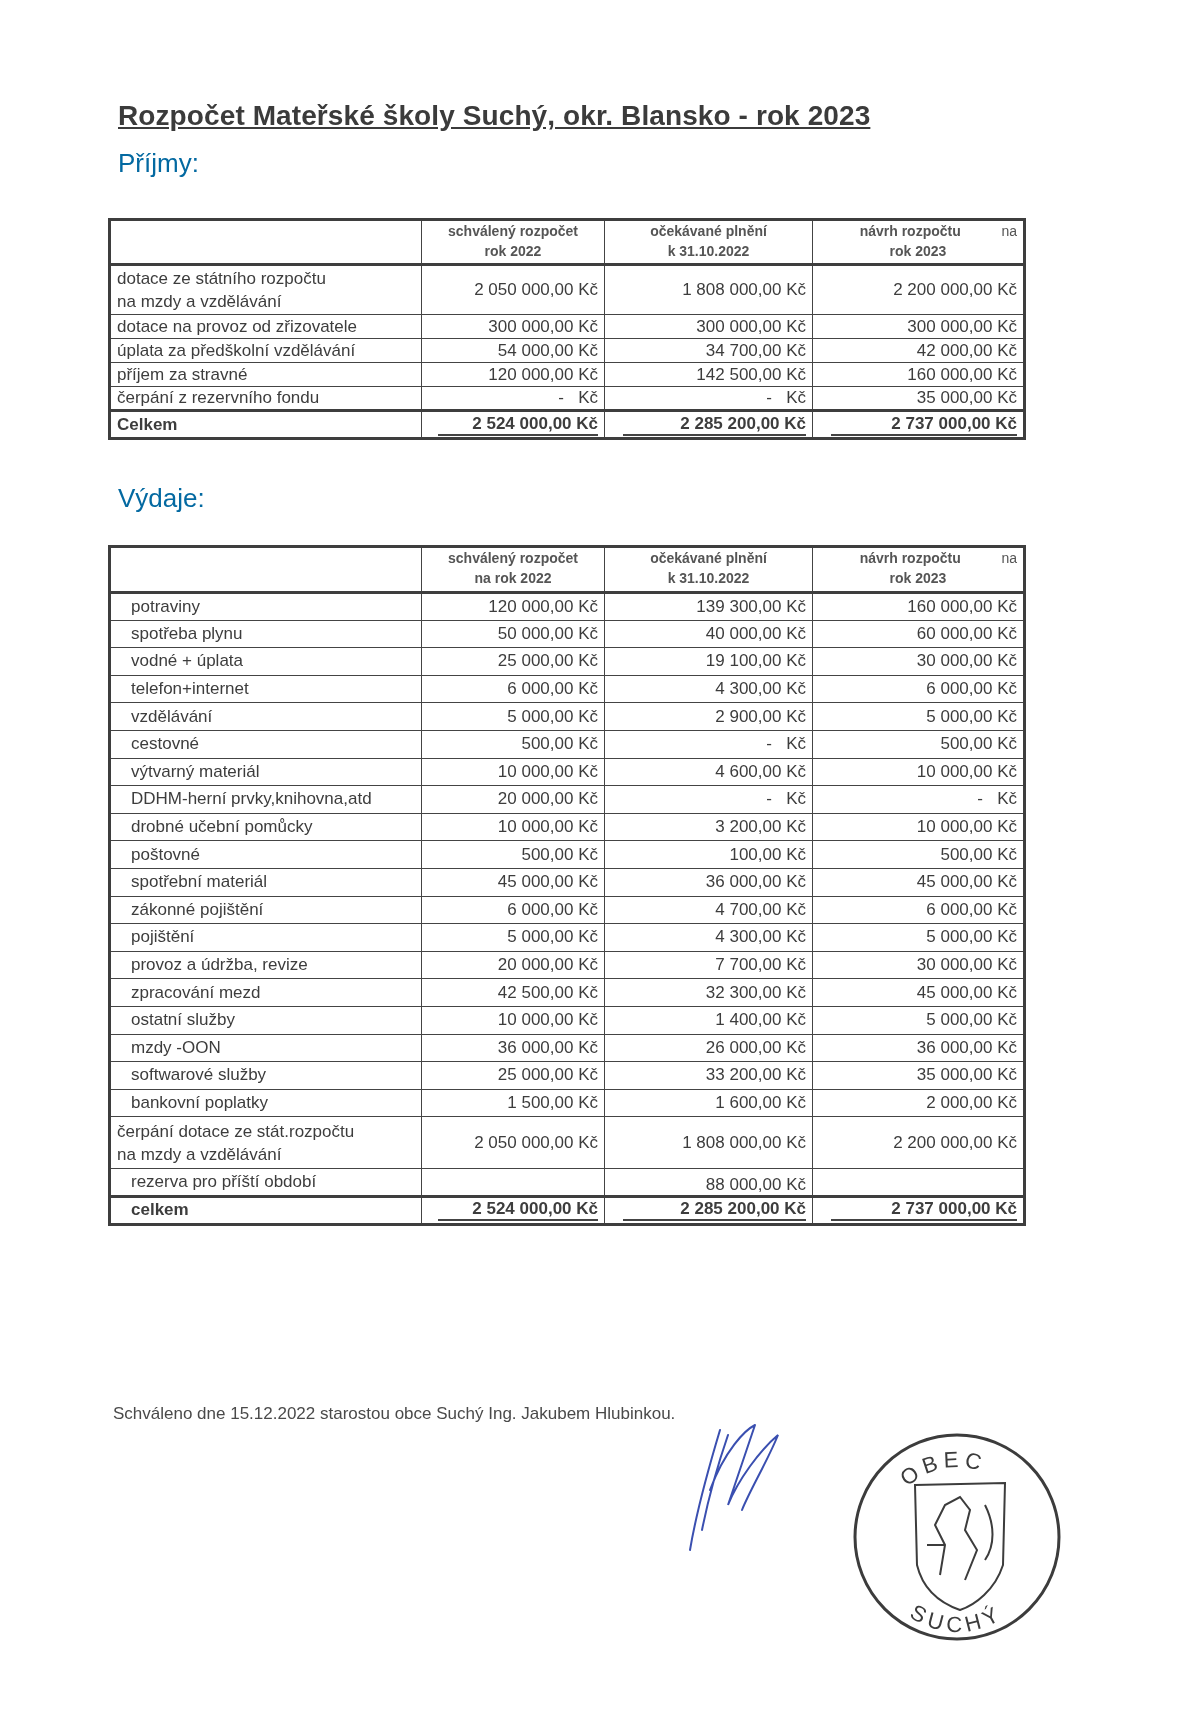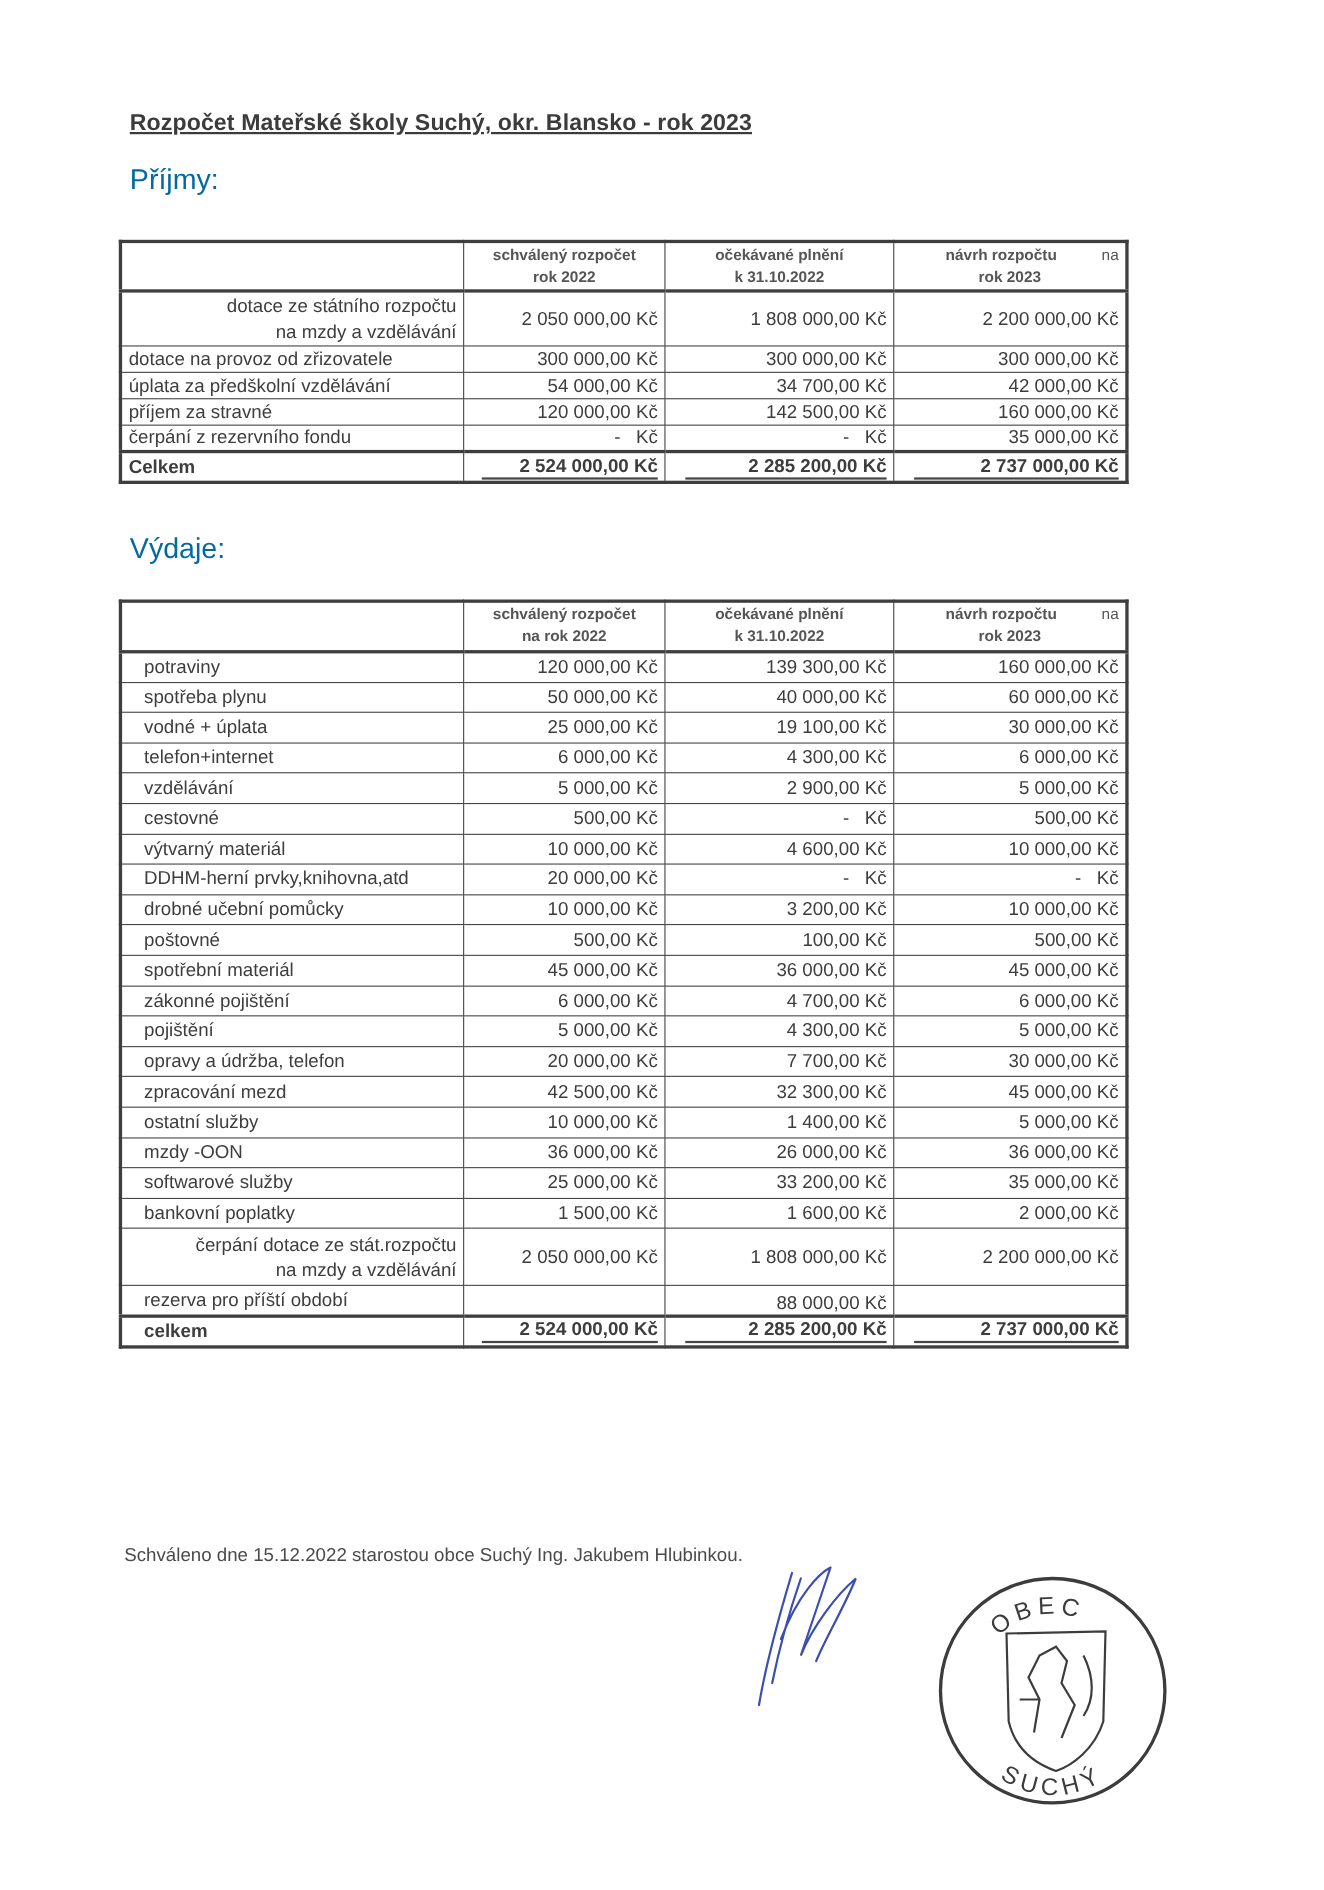--- a/index.html
+++ b/index.html
@@ -1,29 +1,29 @@
 <!DOCTYPE html>
 <html><head>
 <meta charset="utf-8">
 <style>
   html, body { margin: 0; padding: 0; background: #ffffff; }
   body { width: 1204px; height: 1718px; position: relative; overflow: hidden;
          font-family: "Liberation Sans", sans-serif; color: #3a3a3a; }
-  .title { position: absolute; left: 118px; top: 100px; font-size: 21px; font-weight: bold;
+  .title { position: absolute; left: 118px; top: 100px; font-size: 28px; font-weight: bold;
            color: #3b3b3b; text-decoration: underline; letter-spacing: 0.1px; }
   .section { position: absolute; left: 118px; font-size: 26px; color: #0369a1;
              }
   table.budget { position: absolute; left: 108px; border-collapse: collapse;
                  border: 3px solid #3e3e3e; table-layout: fixed; }
   table.budget td { border: 1px solid #444; padding: 0 6px; font-size: 17px; color: #3d3d3d;
                     white-space: nowrap; overflow: hidden; }
   table.budget tr.head td { border-bottom: 3px solid #3e3e3e; text-align: center; font-size: 14px;
                             line-height: 20px; font-weight: bold; color: #555; vertical-align: top; }
   td.lbl { text-align: left; }
-  td.lbl.center { text-align: right; margin-top: 36px; }
+  td.lbl.center { text-align: left; margin-top: 36px; }
   td.num { text-align: right; }
   tr.total td { border-top: 3px solid #3e3e3e; font-weight: bold; }
   tr.total td.num span { display: inline-block; border-bottom: 2px solid #444; width: 94%; text-align: right; }
   .footer { position: absolute; left: 113px; top: 1404px; font-size: 17px; color: #4a4a4a; }
   .sig { position: absolute; left: 650px; top: 1410px; }
   .stamp { position: absolute; left: 845px; top: 1425px; }
   .hdr-na { float: right; font-weight: normal; }
 </style>
 </head>
 <body>
@@ -174,21 +174,21 @@
         <td class="num" style="white-space: pre;">4 700,00 Kč</td>
         <td class="num" style="white-space: pre;">6 000,00 Kč</td>
       </tr>
       <tr style="height: 27.6px;">
         <td class="lbl" style="padding-left: 20px;">pojištění</td>
         <td class="num" style="white-space: pre;">5 000,00 Kč</td>
         <td class="num" style="white-space: pre;">4 300,00 Kč</td>
         <td class="num" style="white-space: pre;">5 000,00 Kč</td>
       </tr>
       <tr style="height: 27.6px;">
-        <td class="lbl" style="padding-left: 20px;">opravy a údržba, telefon</td>
+        <td class="lbl" style="padding-left: 20px;">provoz a údržba, revize</td>
         <td class="num" style="white-space: pre;">20 000,00 Kč</td>
         <td class="num" style="white-space: pre;">7 700,00 Kč</td>
         <td class="num" style="white-space: pre;">30 000,00 Kč</td>
       </tr>
       <tr style="height: 27.6px;">
         <td class="lbl" style="padding-left: 20px;">zpracování mezd</td>
         <td class="num" style="white-space: pre;">42 500,00 Kč</td>
         <td class="num" style="white-space: pre;">32 300,00 Kč</td>
         <td class="num" style="white-space: pre;">45 000,00 Kč</td>
       </tr>

